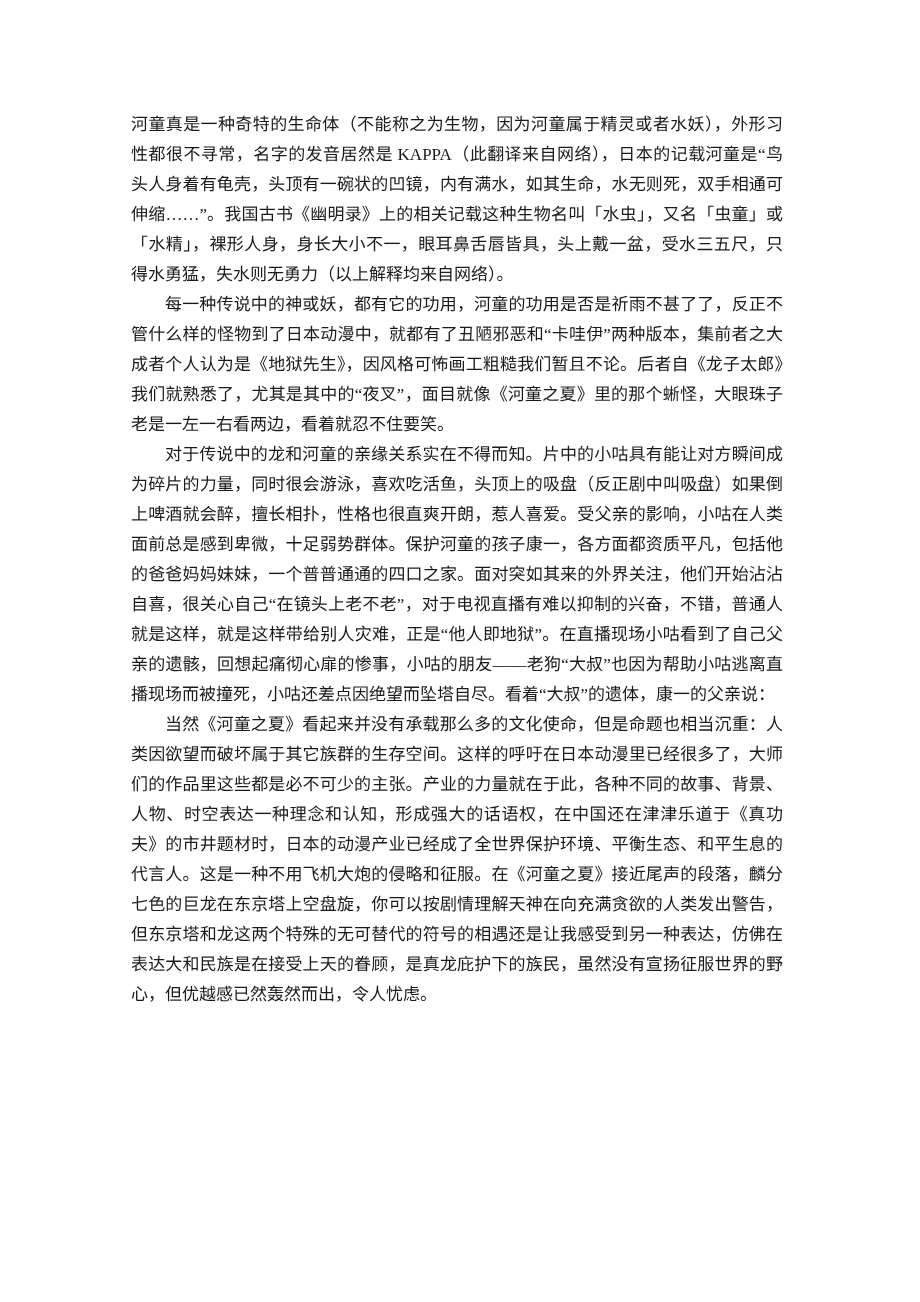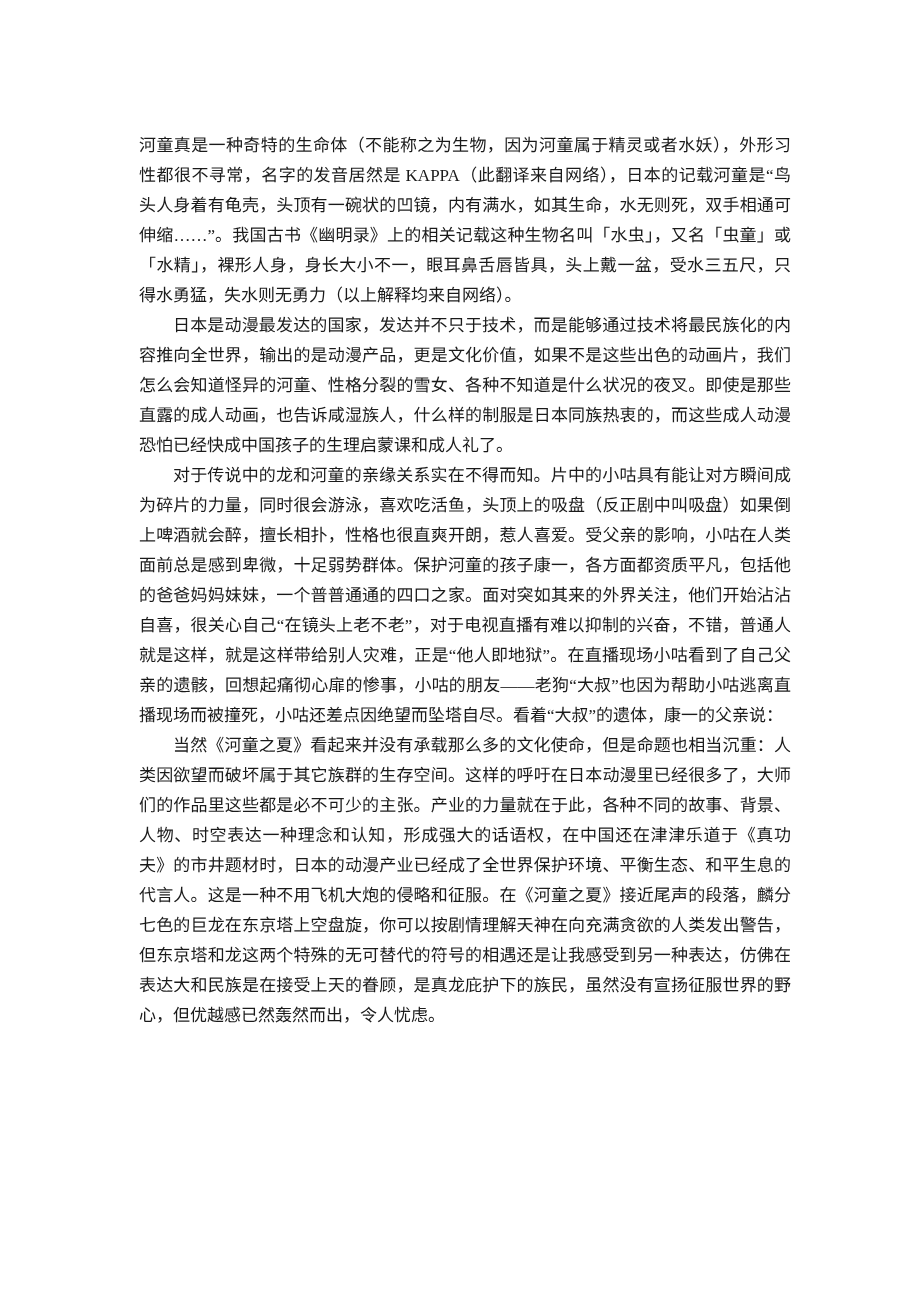--- a/index.html
+++ b/index.html
@@ -10,25 +10,24 @@
   .page {
     position: relative;
     width: 920px;
     height: 1302px;
     background: #ffffff;
     overflow: hidden;
     font-family: "Liberation Serif", "DejaVu Serif", serif;
   }
   .content {
     position: absolute;
-    left: 139px;
+    left: 131px;
     top: 110px;
     width: 652px;
     color: #000000;
-    margin-top: 21px;
   }
   .content p {
     margin: 0;
     padding: 0;
     font-size: 17px;
     line-height: 30px;
     text-align: justify;
     text-justify: inter-ideograph;
     word-break: break-all;
     color: #1a1a1a;
@@ -39,17 +38,17 @@
   .content p.no-indent {
     text-indent: 0;
   }
 </style>
 </head>
 <body>
 
 <div class="page">
   <div class="content">
     <p class="no-indent">河童真是一种奇特的生命体（不能称之为生物，因为河童属于精灵或者水妖），外形习性都很不寻常，名字的发音居然是 KAPPA（此翻译来自网络），日本的记载河童是“鸟头人身着有龟壳，头顶有一碗状的凹镜，内有满水，如其生命，水无则死，双手相通可伸缩……”。我国古书《幽明录》上的相关记载这种生物名叫「水虫」，又名「虫童」或「水精」，裸形人身，身长大小不一，眼耳鼻舌唇皆具，头上戴一盆，受水三五尺，只得水勇猛，失水则无勇力（以上解释均来自网络）。</p>
-    <p class="indent">日本是动漫最发达的国家，发达并不只于技术，而是能够通过技术将最民族化的内容推向全世界，输出的是动漫产品，更是文化价值，如果不是这些出色的动画片，我们怎么会知道怪异的河童、性格分裂的雪女、各种不知道是什么状况的夜叉。即使是那些直露的成人动画，也告诉咸湿族人，什么样的制服是日本同族热衷的，而这些成人动漫恐怕已经快成中国孩子的生理启蒙课和成人礼了。</p>
+    <p class="indent">每一种传说中的神或妖，都有它的功用，河童的功用是否是祈雨不甚了了，反正不管什么样的怪物到了日本动漫中，就都有了丑陋邪恶和“卡哇伊”两种版本，集前者之大成者个人认为是《地狱先生》，因风格可怖画工粗糙我们暂且不论。后者自《龙子太郎》我们就熟悉了，尤其是其中的“夜叉”，面目就像《河童之夏》里的那个蜥怪，大眼珠子老是一左一右看两边，看着就忍不住要笑。</p>
     <p class="indent">对于传说中的龙和河童的亲缘关系实在不得而知。片中的小咕具有能让对方瞬间成为碎片的力量，同时很会游泳，喜欢吃活鱼，头顶上的吸盘（反正剧中叫吸盘）如果倒上啤酒就会醉，擅长相扑，性格也很直爽开朗，惹人喜爱。受父亲的影响，小咕在人类面前总是感到卑微，十足弱势群体。保护河童的孩子康一，各方面都资质平凡，包括他的爸爸妈妈妹妹，一个普普通通的四口之家。面对突如其来的外界关注，他们开始沾沾自喜，很关心自己“在镜头上老不老”，对于电视直播有难以抑制的兴奋，不错，普通人就是这样，就是这样带给别人灾难，正是“他人即地狱”。在直播现场小咕看到了自己父亲的遗骸，回想起痛彻心扉的惨事，小咕的朋友——老狗“大叔”也因为帮助小咕逃离直播现场而被撞死，小咕还差点因绝望而坠塔自尽。看着“大叔”的遗体，康一的父亲说：</p>
     <p class="indent">当然《河童之夏》看起来并没有承载那么多的文化使命，但是命题也相当沉重：人类因欲望而破坏属于其它族群的生存空间。这样的呼吁在日本动漫里已经很多了，大师们的作品里这些都是必不可少的主张。产业的力量就在于此，各种不同的故事、背景、人物、时空表达一种理念和认知，形成强大的话语权，在中国还在津津乐道于《真功夫》的市井题材时，日本的动漫产业已经成了全世界保护环境、平衡生态、和平生息的代言人。这是一种不用飞机大炮的侵略和征服。在《河童之夏》接近尾声的段落，麟分七色的巨龙在东京塔上空盘旋，你可以按剧情理解天神在向充满贪欲的人类发出警告，但东京塔和龙这两个特殊的无可替代的符号的相遇还是让我感受到另一种表达，仿佛在表达大和民族是在接受上天的眷顾，是真龙庇护下的族民，虽然没有宣扬征服世界的野心，但优越感已然轰然而出，令人忧虑。</p>
   </div>
 </div>
 
 </body></html>

